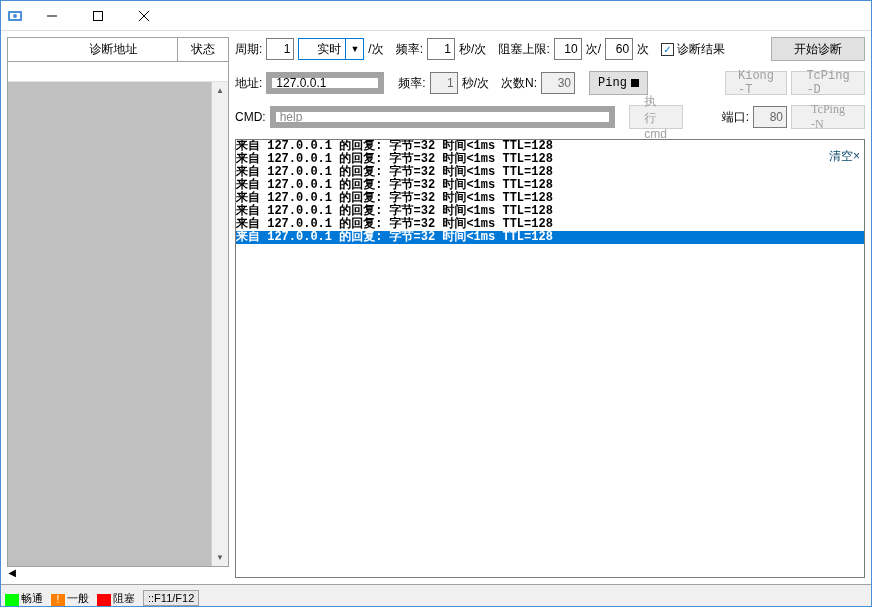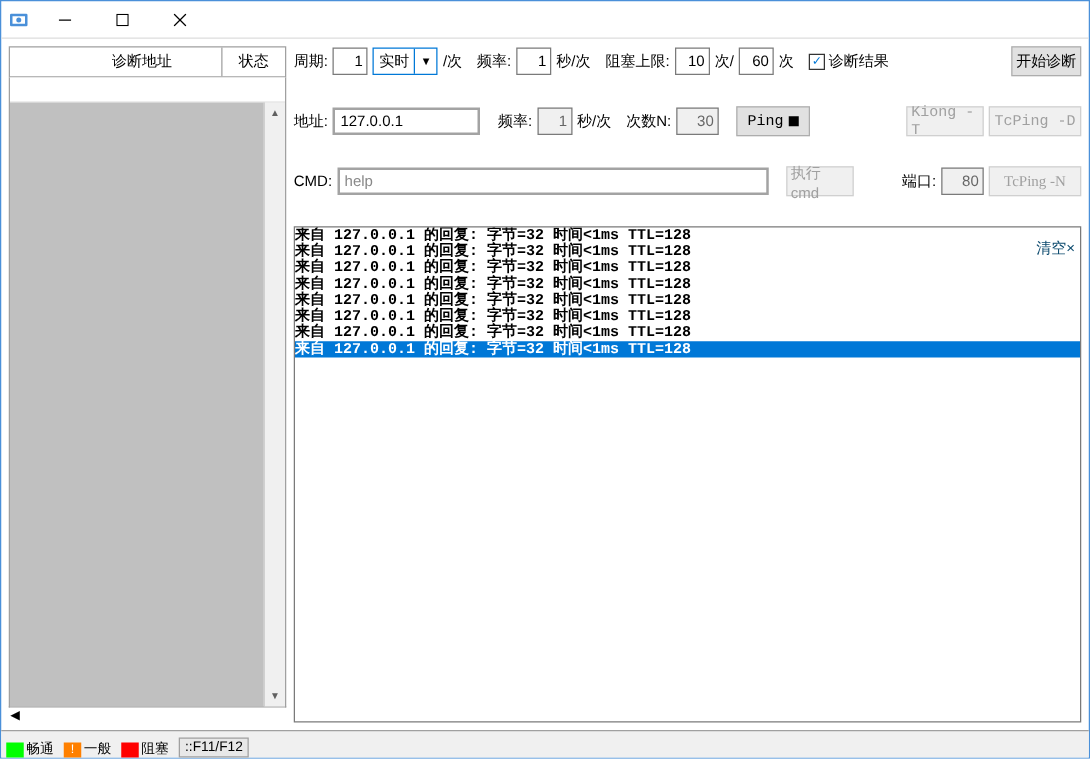--- a/index.html
+++ b/index.html
@@ -14,29 +14,29 @@
 .left-header { display: flex; border: 1px solid #a0a0a0; background: #fff; padding-left: 42px; }
 .left-header .col1 { flex: 1; text-align: center; padding: 3px 0; border-right: 1px solid #a0a0a0; }
 .left-header .col2 { width: 50px; text-align: center; padding: 3px 0; }
 .left-body-wrap { flex: 1; border: 1px solid #a0a0a0; border-top: none; display: flex; flex-direction: column; }
 .left-input-row { height: 20px; background: #fff; border-bottom: 1px solid #e0e0e0; display:flex; }
 .left-input-row input { border:none; outline:none; width:100%; height:100%; font-size:12px; padding:0 4px; }
 .left-gray { flex: 1; background: #c0c0c0; position: relative; }
 .left-scrollbar { position: absolute; right: 0; top: 0; bottom: 0; width: 17px; background: #f0f0f0; border-left: 1px solid #d0d0d0; }
 .left-scrollbar .sb-btn { height: 17px; background: #f0f0f0; display:flex; align-items:center; justify-content:center; font-size:8px; color:#606060;}
 .left-scrollbar .sb-track { position:absolute; top:17px; bottom:17px; left:0; right:0; background:#f0f0f0;}
-.right-panel { flex: 1; display: flex; flex-direction: column; gap: 24px; }
+.right-panel { flex: 1; display: flex; flex-direction: column; gap: 10px; }
 .row { display: flex; align-items: center; gap: 4px; }
 .lbl { white-space: nowrap; }
 input.num { width: 28px; height: 22px; border: 1px solid #7a7a7a; text-align: right; padding-right: 3px; font-size: 12px; }
-input.txt { height: 22px; border: 2px solid #a3a3a3; padding: 0 4px; font-size: 12px; }
+input.txt { height: 22px; border: 6px solid #a3a3a3; padding: 0 4px; font-size: 12px; }
 .combo { height: 22px; border: 1px solid #0078d7; display: flex; align-items: center; background:#fff;}
-.combo .combo-text { padding: 0 4px; }
+.combo .combo-text { padding: 0 4px; margin-left: 14px; }
 .combo .combo-arrow { width: 18px; height: 100%; border-left: 1px solid #0078d7; display: flex; align-items: center; justify-content: center; color: #000; font-size:9px;}
-.btn { height: 24px; padding: 0 3px; border: 1px solid #adadad; background: #e1e1e1; display: inline-flex; align-items: center; justify-content: center; font-size: 12px; cursor: pointer; }
+.btn { height: 24px; padding: 0 22px; border: 1px solid #adadad; background: #e1e1e1; display: inline-flex; align-items: center; justify-content: center; font-size: 12px; cursor: pointer; }
 .btn.disabled { color: #a0a0a0; background: #f0f0f0; border-color: #d0d0d0; }
 .btn.primary { background: #e1e1e1; }
 .chk { display: inline-flex; align-items: center; gap: 3px; }
 .chk .box { width: 13px; height: 13px; border: 1px solid #333; display:inline-flex; align-items:center; justify-content:center; font-size:10px; color:#0078d7; }
 .ping-btn { height: 24px; padding: 0 8px; border: 1px solid #adadad; background: #e1e1e1; display:inline-flex; align-items:center; gap:4px; font-family:"Courier New",monospace; font-size:12px;}
 .ping-btn .sq { width:8px; height:8px; background:#000; display:inline-block;}
 .output-wrap { flex: 1; border: 1px solid #7a7a7a; position: relative; background:#fff; overflow:hidden;}
 .output-lines { font-family: "SimSun","Courier New",monospace; font-size: 12px; line-height: 13px; padding: 0; white-space: pre; font-weight: bold; }
 .output-lines .line.sel { background: #0078d7; color: #fff; }
 .clear-link { position: absolute; top: 8px; right: 4px; color: #0c4a6e; font-size: 12px; cursor:pointer; }

